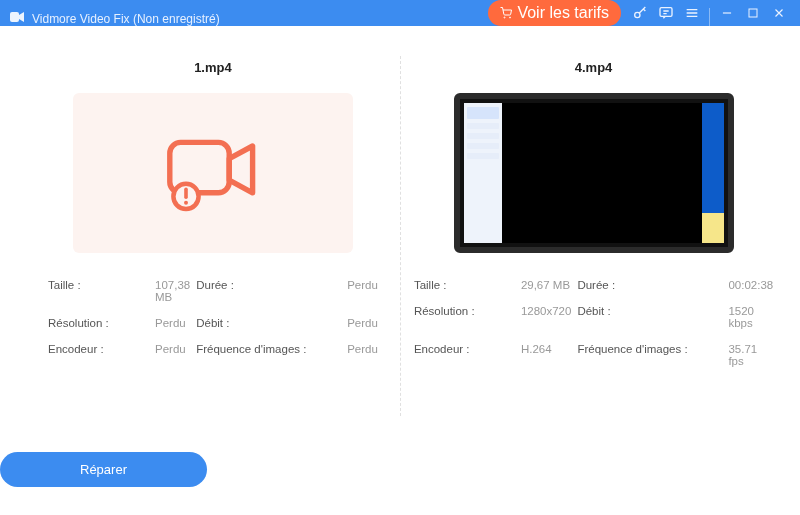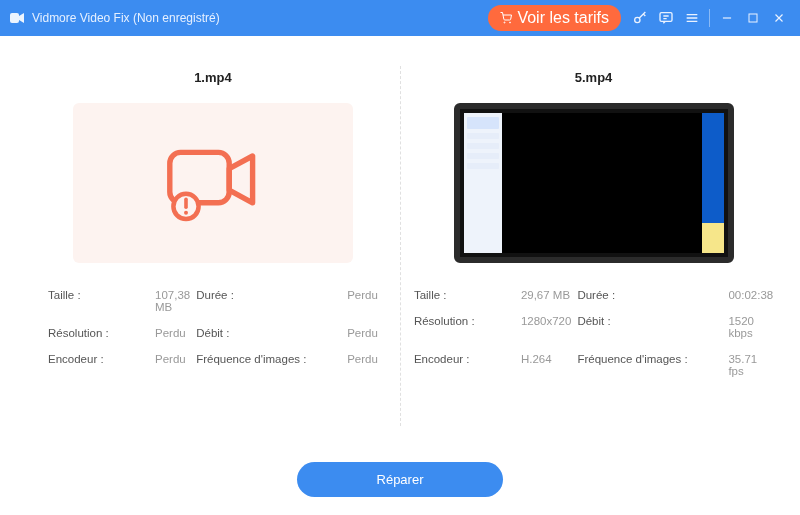--- a/index.html
+++ b/index.html
@@ -6,24 +6,24 @@
   body {
     font-family: -apple-system, BlinkMacSystemFont, "Segoe UI", Arial, sans-serif;
     background: #fff;
     width: 800px;
     height: 515px;
     overflow: hidden;
     font-size: 12px;
     color: #333;
   }
   .titlebar {
-    height: 36px;
+    height: 26px;
     background: #3c8cf0;
     display: flex;
-    align-items: center;
+    align-items: flex-end;
     padding: 0 8px;
     color: #fff;
     font-size: 12px;
   }
   .titlebar .logo {
     width: 18px; height: 18px; margin-right: 6px;
     display: flex; align-items: center; justify-content: center;
   }
   .titlebar .title { flex: 0 0 auto; color: #e6f0ff; }
   .titlebar .spacer { flex: 1; }
@@ -117,21 +117,20 @@
     grid-template-columns: 76px 1fr 120px 1fr;
     row-gap: 14px;
     column-gap: 6px;
     font-size: 11.5px;
     padding: 0 6px;
   }
   .info-grid .lbl { color: #555; font-weight: 500;}
   .info-grid .val { color: #999; margin-left: 25px; }
   .footer {
     display: flex;
-    justify-content: center;
     padding-top: 6px;
   }
   .repair-btn {
     background: #3c8cf0;
     color: #fff;
     border-radius: 22px;
     padding: 10px 80px;
     font-size: 13px;
     cursor: pointer;
     border: none;
@@ -218,21 +217,21 @@
       <div class="val">Perdu</div>
 
       <div class="lbl">Encodeur :</div>
       <div class="val">Perdu</div>
       <div class="lbl">Fréquence d'images :</div>
       <div class="val">Perdu</div>
     </div>
   </div>
 
   <div class="panel">
-    <div class="file-title">5.mp4</div>
+    <div class="file-title">4.mp4</div>
     <div class="preview good">
       <div class="good-inner">
         <div class="good-sidebar">
           <div class="bar1"></div>
             <div class="bar2"></div>
             <div class="bar2"></div>
             <div class="bar2"></div>
             <div class="bar2"></div>
         </div>
         <div class="good-main"></div>

